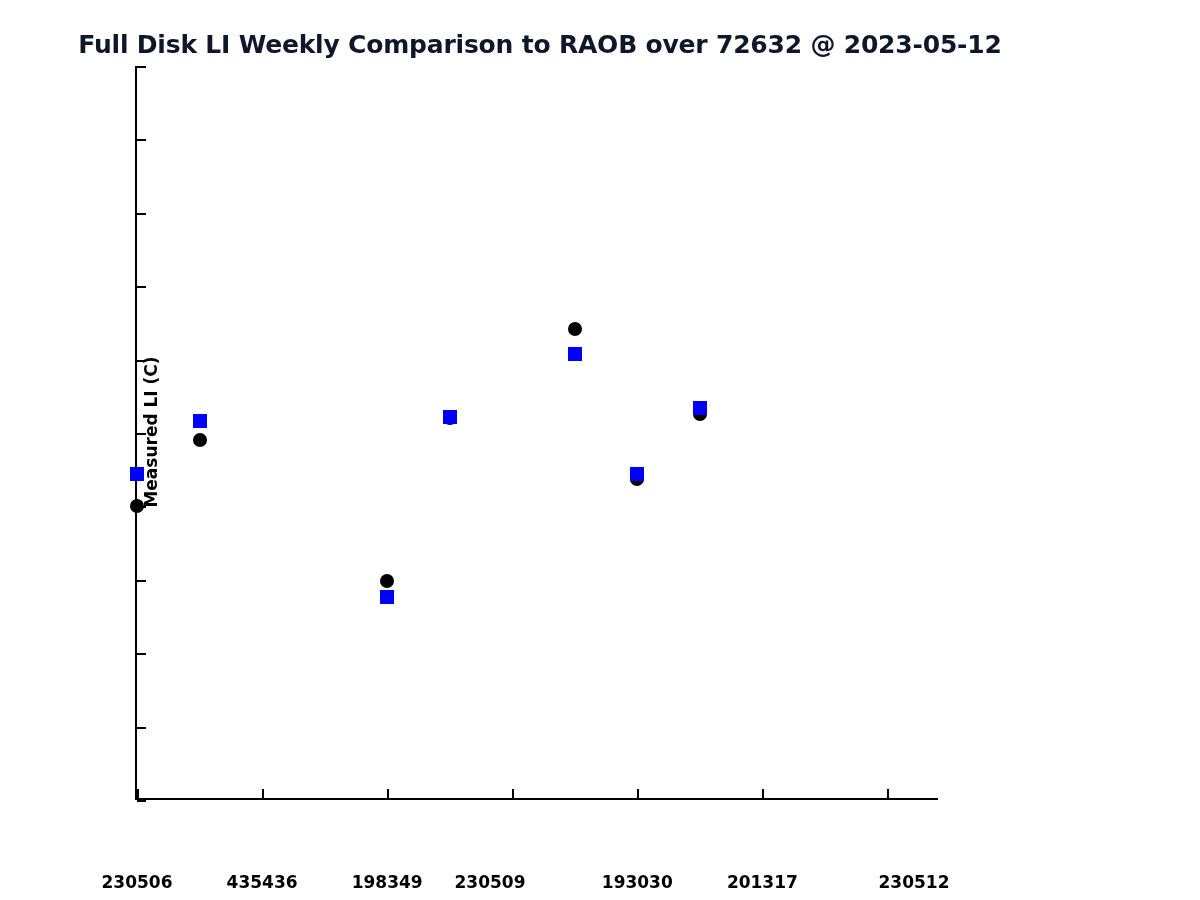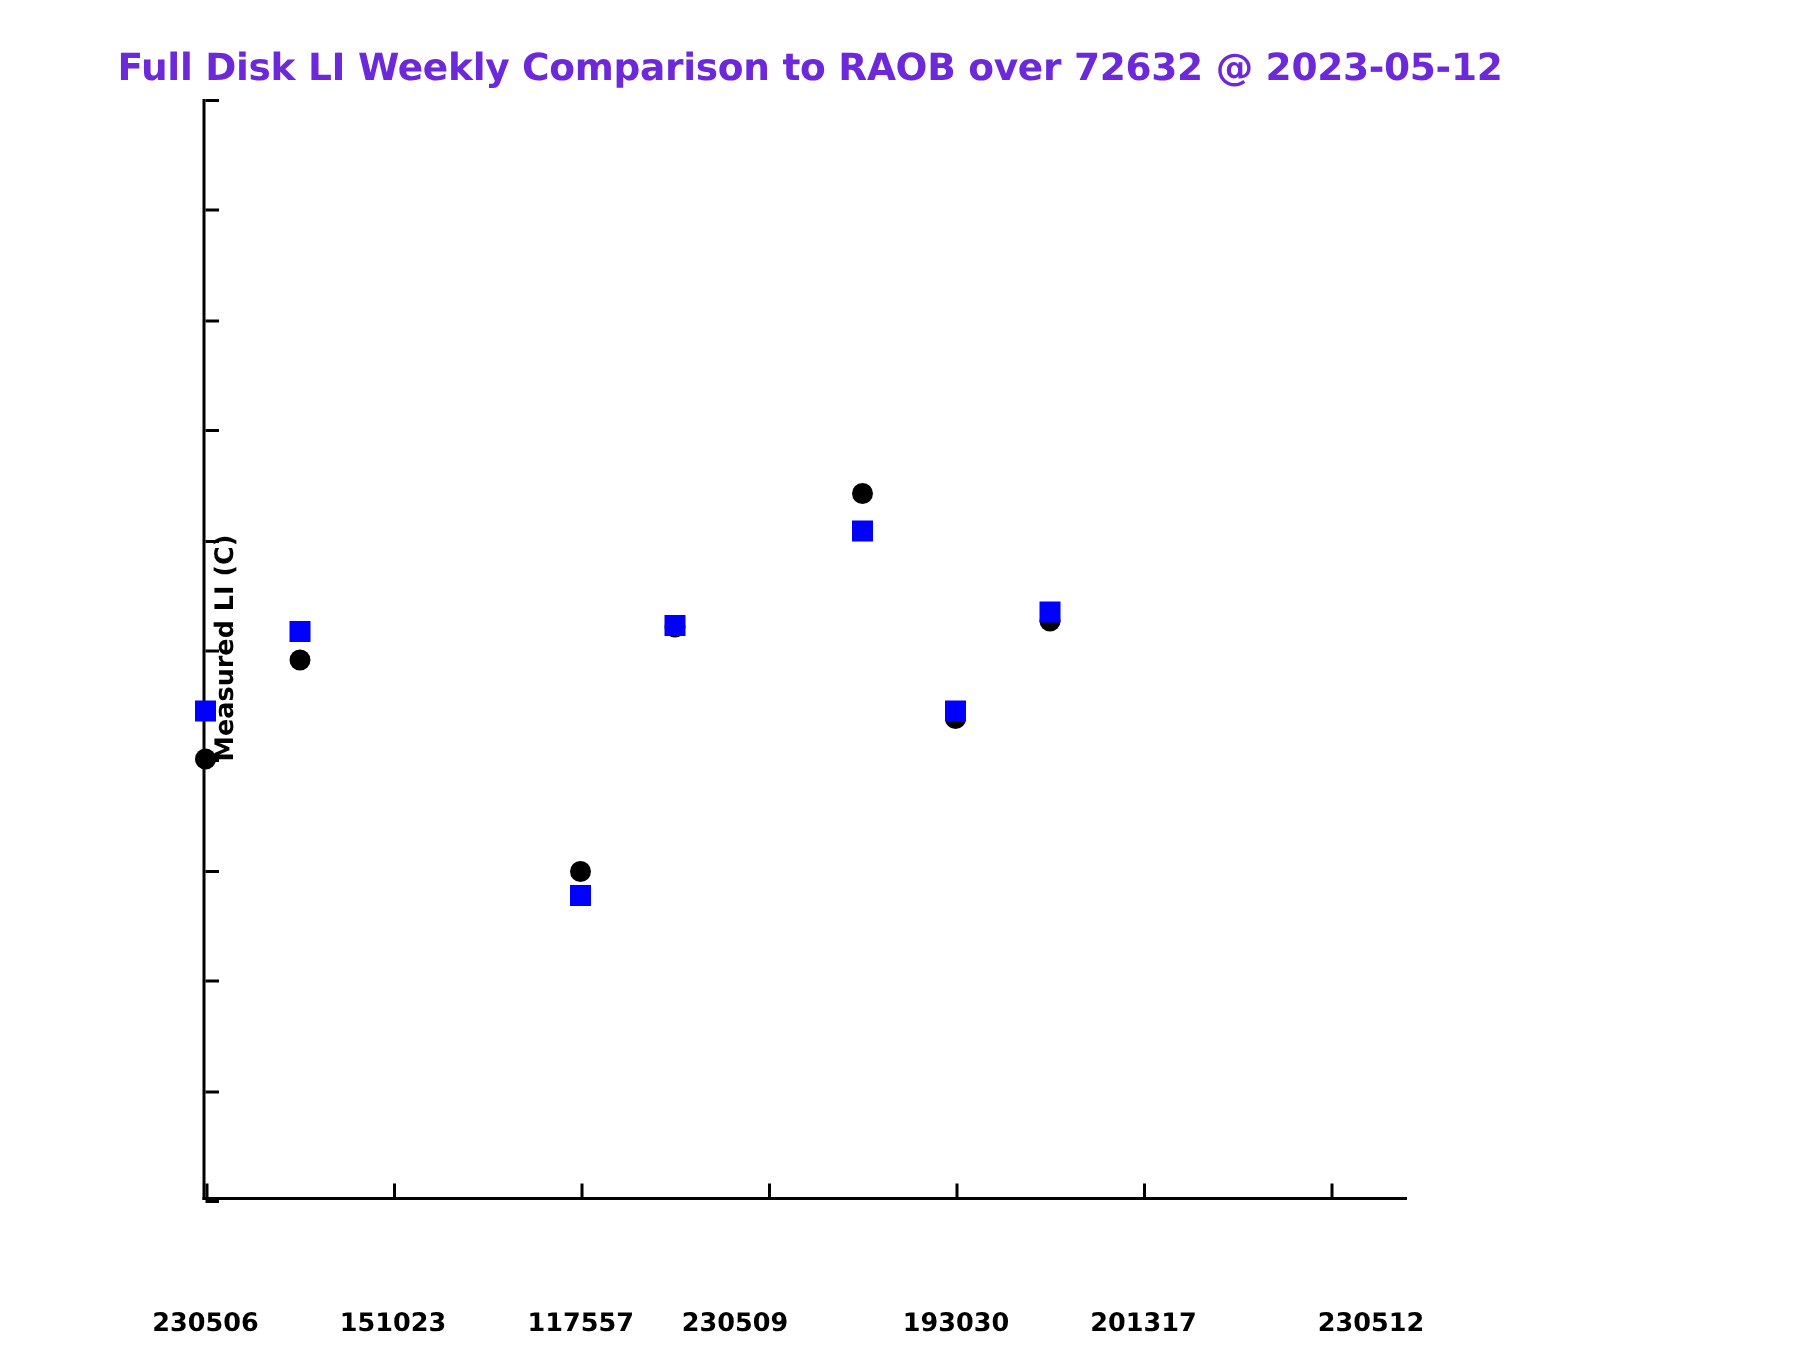--- a/index.html
+++ b/index.html
@@ -6,21 +6,21 @@
   body{
     width:1200px;height:900px;background:#ffffff;
     font-family:"DejaVu Sans",sans-serif;
     overflow:hidden;position:relative;
   }
   #figure{position:absolute;left:0;top:0;width:1200px;height:900px;}
 
   #chart-title{
     position:absolute;left:0;top:30px;width:1080px;
     text-align:center;
-    font-size:25px;font-weight:bold;color:#6d28d9;
+    font-size:25px;font-weight:bold;color:#0f172a;
     font-family:"DejaVu Sans",sans-serif;
     letter-spacing:-0.2px;
     white-space:nowrap;
   }
 
   
   #plot-area{
     position:absolute;left:135px;top:66px;
     width:803px;height:734px;
     border-left:2px solid #000;
@@ -93,22 +93,22 @@
         <div class="tick-x" style="left: 125.078px;"></div>
         <div class="tick-x" style="left: 250.156px;"></div>
         <div class="tick-x" style="left: 375.234px;"></div>
         <div class="tick-x" style="left: 500.312px;"></div>
         <div class="tick-x" style="left: 625.389px;"></div>
         <div class="tick-x" style="left: 750.467px;"></div>
       </div>
     <div id="y-ticklabels"></div>
     <div id="x-ticklabels">
         <div class="xlabel-txt" style="left: 0px;">230506</div>
-        <div class="xlabel-txt" style="left: 125.078px;">151023</div>
-        <div class="xlabel-txt" style="left: 250.156px;">117557</div>
+        <div class="xlabel-txt" style="left: 125.078px;">435436</div>
+        <div class="xlabel-txt" style="left: 250.156px;">198349</div>
         <div class="xlabel-txt" style="left: 353px;">230509</div>
         <div class="xlabel-txt" style="left: 500.312px;">193030</div>
         <div class="xlabel-txt" style="left: 625.389px;">201317</div>
         <div class="xlabel-txt" style="left: 777px;">230512</div>
       </div>
     <div id="points-layer">
         <div class="pt pt-circle" style="left: 0px; top: 440.4px; background: rgb(0, 0, 0);"></div>
         <div class="pt pt-circle" style="left: 62.5389px; top: 374.34px; background: rgb(0, 0, 0);"></div>
         <div class="pt pt-circle" style="left: 250.156px; top: 515.268px; background: rgb(0, 0, 0);"></div>
         <div class="pt pt-circle" style="left: 312.695px; top: 352.32px; background: rgb(0, 0, 0);"></div>

